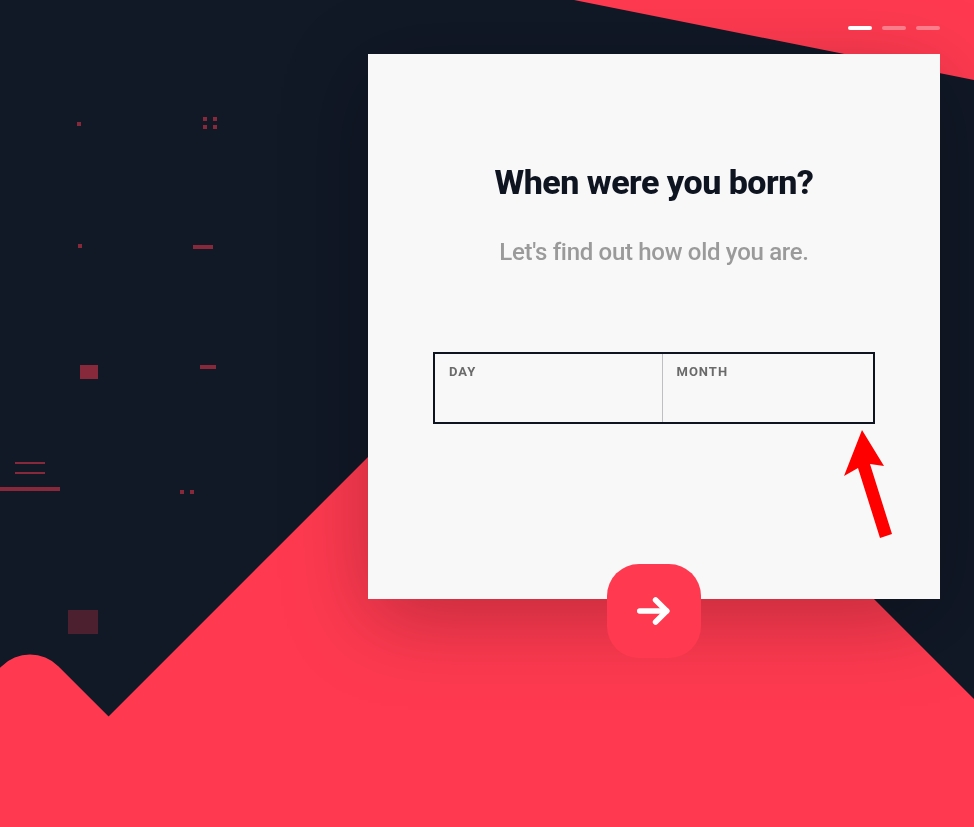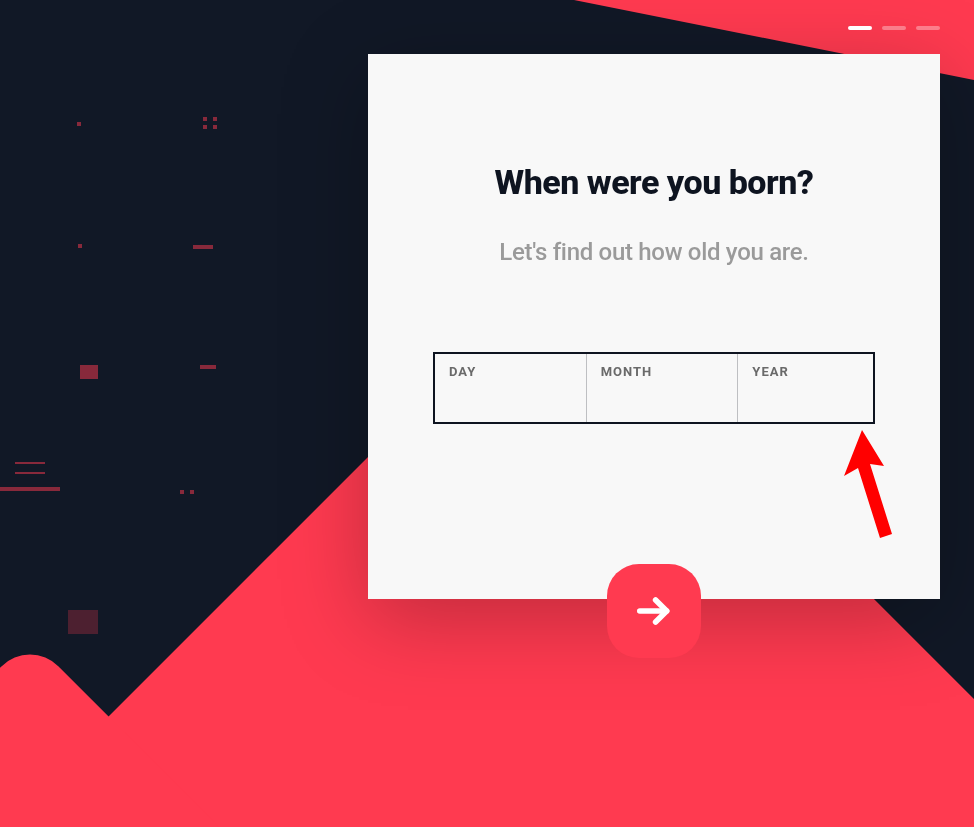--- a/index.html
+++ b/index.html
@@ -237,24 +237,20 @@
 
   <div class="date-group">
     <div class="date-field">
       <label class="date-label">DAY</label>
       <input class="date-input" type="text" value="" style="">
     </div>
     <div class="date-field">
       <label class="date-label">MONTH</label>
       <input class="date-input" type="text" value="" style="">
     </div>
-    <div class="date-field">
-      <label class="date-label">YEAR</label>
-      <input class="date-input" type="text" value="" style="">
-    </div>
   </div>
 
   <button class="next-button">
     <svg viewBox="0 0 24 24">
       <line x1="3" y1="12" x2="20" y2="12"></line>
       <polyline points="13 5 20 12 13 19"></polyline>
     </svg>
   </button>
 </div>
 

